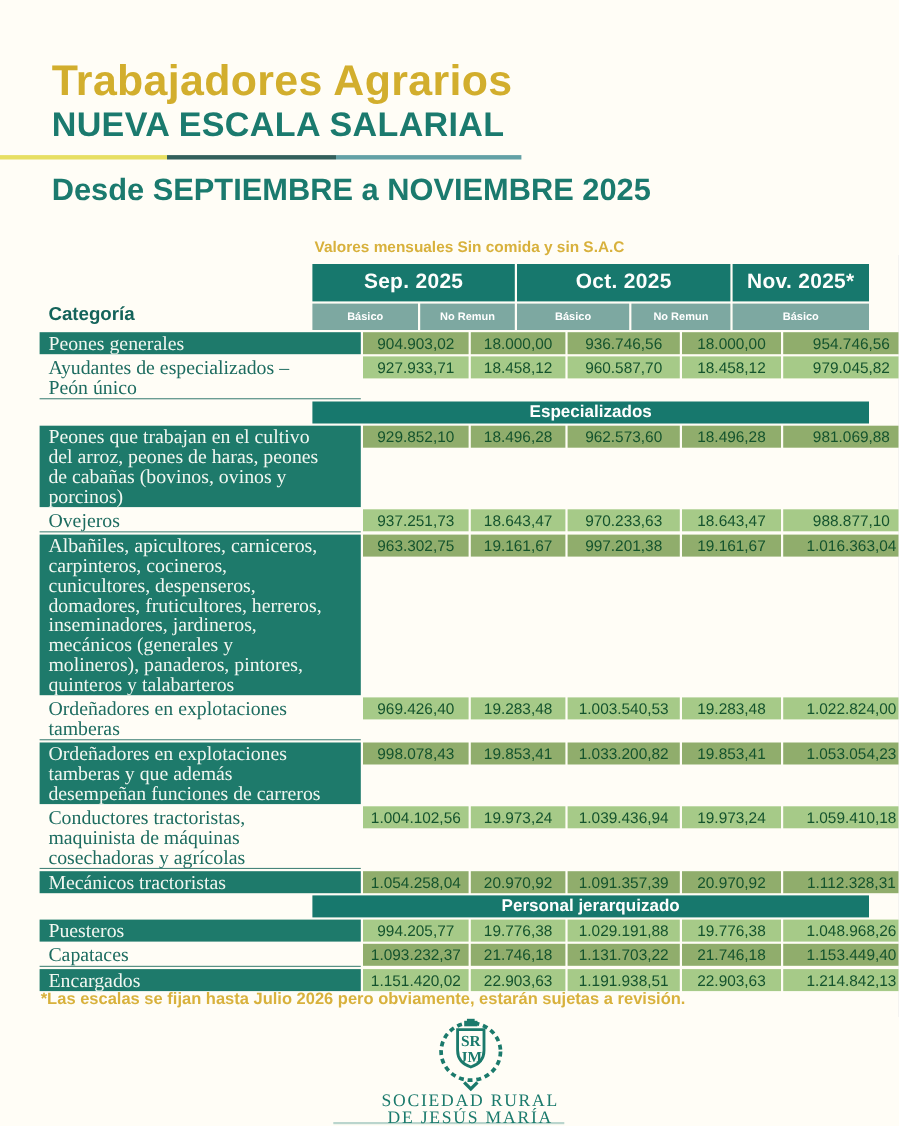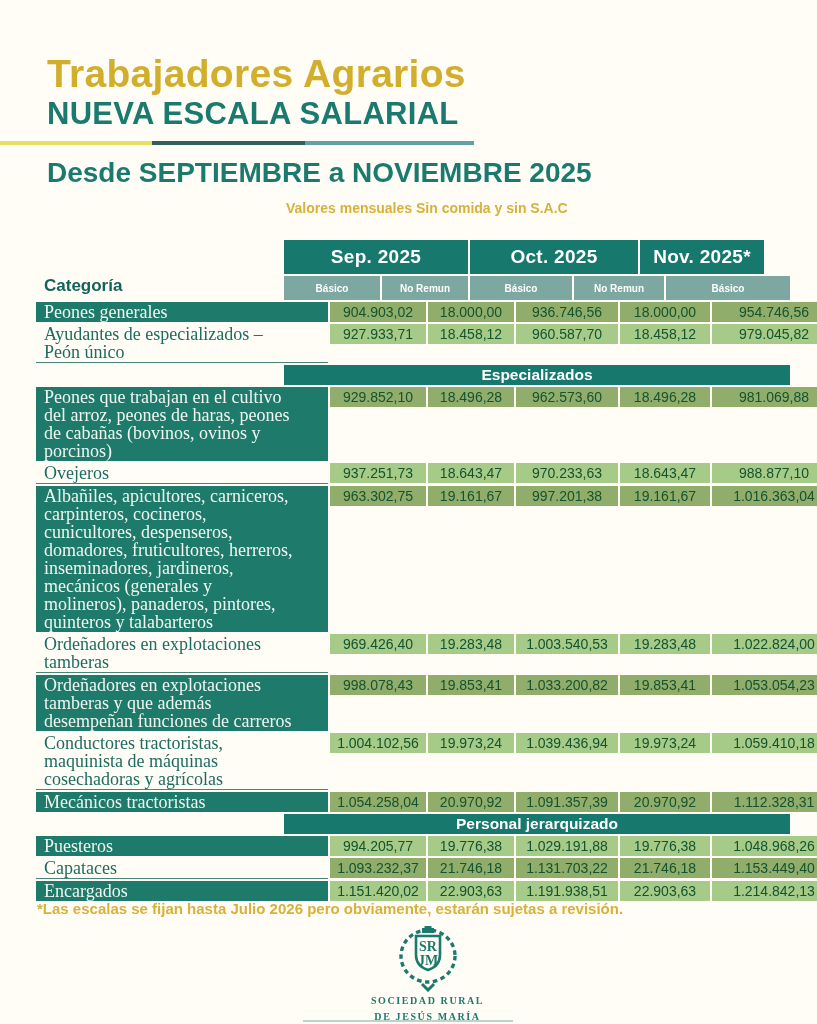--- a/index.html
+++ b/index.html
@@ -7,50 +7,50 @@
         font-family:"Liberation Sans",sans-serif;margin:0 auto;}
 
   
   .title{position:absolute;left:47px;top:52px;font-size:39px;font-weight:bold;
          color:#d2ae2d;letter-spacing:.3px;}
   .subtitle{position:absolute;left:47px;top:96px;font-size:31px;font-weight:bold;
             color:#1b7a6e;letter-spacing:.3px;}
   .divider{position:absolute;left:0;top:141px;width:474px;height:4px;
            background:linear-gradient(to right,#e7df63 0 152px,#33605c 152px 305px,#63a1a6 305px 100%);}
   .period{position:absolute;left:47px;top:157px;font-size:28px;font-weight:bold;color:#1b7a6e;}
-  .values-note{position:absolute;left:286px;top:200px;font-size:14px;font-weight:bold;color:#d8b13c;}
+  .values-note{position:absolute;left:286px;top:216px;font-size:14px;font-weight:bold;color:#d8b13c;}
 
   
   .table{position:absolute;left:36px;top:240px;width:756px;}
   .trow{display:flex;column-gap:2px;margin-bottom:2px;align-items:flex-start;}
   .cat-spacer{width:246px;flex:none;}
   .mh{background:#17786d;color:#fdfefd;font-weight:bold;font-size:19px;height:34px;
       display:flex;align-items:center;justify-content:center;flex:none;letter-spacing:.3px;}
-  .mh1{width:184px}.mh2{width:168px}.mh3{width:124px}
+  .mh1{width:184px}.mh2{width:194px}.mh3{width:124px}
   .cat-head{width:246px;flex:none;display:flex;align-items:flex-end;padding:0 0 1px 8px;
             box-sizing:border-box;font-size:17px;font-weight:bold;color:#14635a;}
   .sh{background:#7da8a1;color:#ffffff;font-weight:bold;font-size:10px;height:24px;
       display:flex;align-items:center;justify-content:center;flex:none;}
   .col1{width:96px}.col2{width:86px}.col3{width:102px}.col4{width:90px}.col5{width:124px}
   .cat{width:292px;flex:none;font-family:"Liberation Serif",serif;font-size:18px;line-height:18px;
        padding:1px 6px 1px 8px;box-sizing:border-box;white-space:pre-line;}
   .cat-dark{background:#1e7a6b;color:#f2f7f1;}
   .cat-plain{color:#1d6c60;border-bottom:1.5px solid #47857b;}
   .vcell{display:flex;align-items:flex-end;justify-content:center;color:#14532d;font-size:14px;
          padding-bottom:2px;box-sizing:border-box;flex:none;min-height:20px;}
   .v-olive{background:#90ad6c;}
   .v-light{background:#a6ca88;}
   .section-bar{width:506px;flex:none;background:#17786d;color:#ffffff;font-weight:bold;
                font-size:15.5px;height:20px;display:flex;align-items:center;justify-content:center;}
 
   
   .footnote{position:absolute;left:37px;top:900px;font-size:15px;font-weight:bold;color:#d8b13c;}
   .logo-block{position:absolute;left:0;top:926px;width:817px;display:flex;flex-direction:column;
               align-items:center;row-gap:2px;margin-left:19px;}
-  .org{font-family:"Liberation Serif",serif;font-weight:bold;font-size:10px;letter-spacing:1.6px;
+  .org{font-family:"Liberation Serif",serif;font-weight:normal;font-size:16px;letter-spacing:1.6px;
        color:#1b7a6c;line-height:14px;text-align:left;}
   .bottom-rule{position:absolute;left:303px;top:1020px;width:210px;height:2px;
                background:rgba(27,122,108,.3);}
 </style>
 </head>
 <body>
 
 <div class="page">
 
   <div class="title">Trabajadores Agrarios</div>

